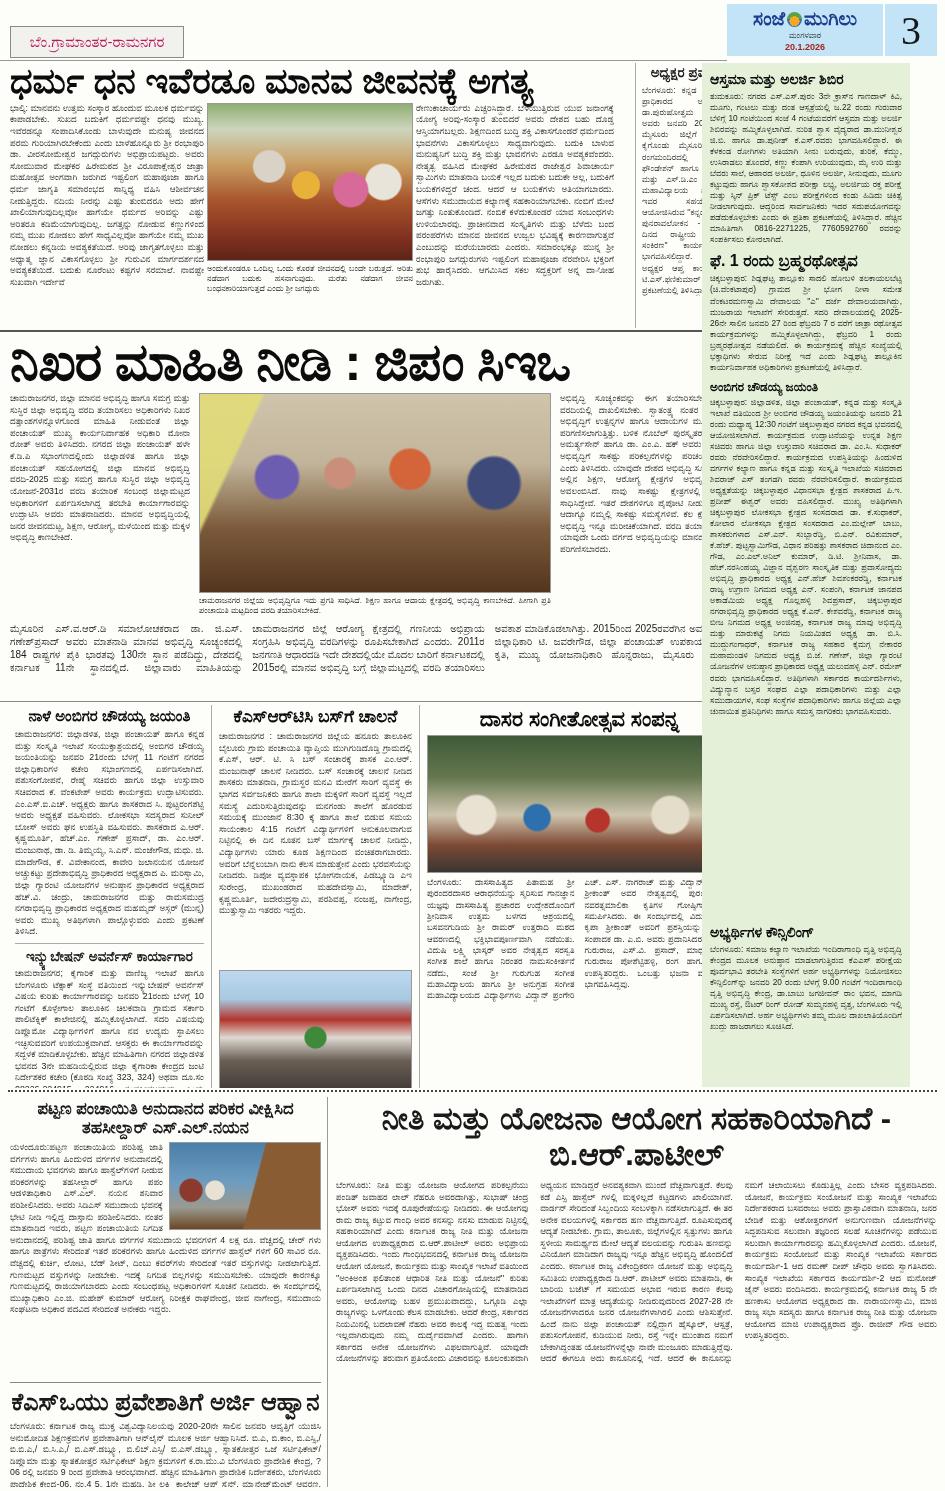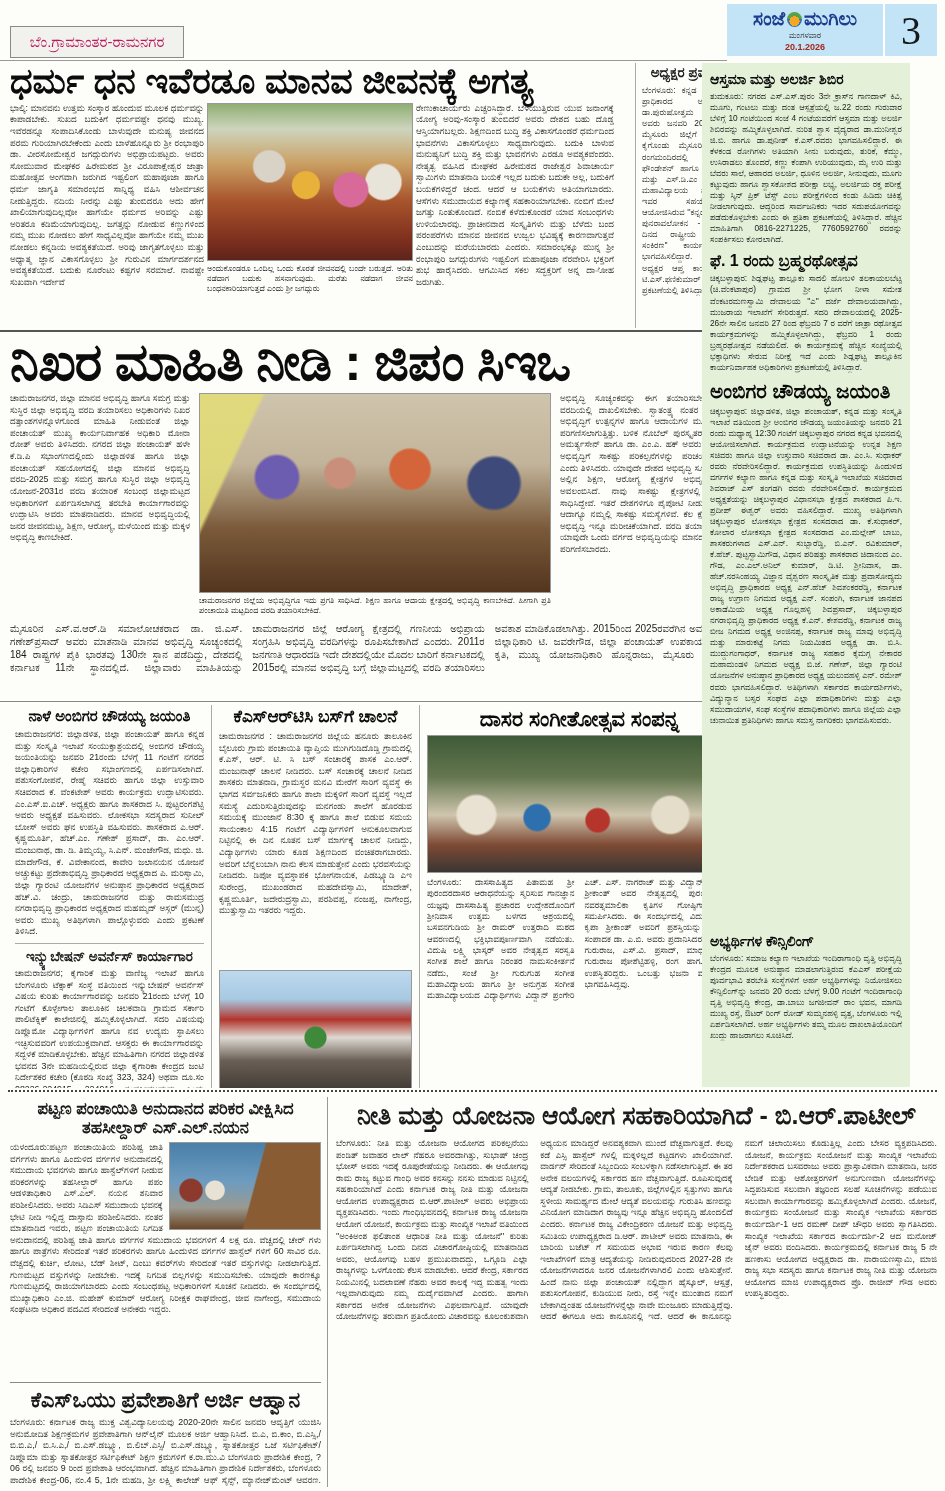--- a/index.html
+++ b/index.html
@@ -84,38 +84,38 @@
       radial-gradient(circle at 56% 62%, #b5342c 0 6%, rgba(0,0,0,0) 7%),
       radial-gradient(circle at 80% 58%, #e4ddc9 0 7%, rgba(0,0,0,0) 8%),
       linear-gradient(180deg,#3f5a38 0%, #64774f 30%, #cfc5ae 58%, #7e4a34 80%, #3a3632 100%);}
   .dasara-body{column-count:2;column-gap:10px;height:190px;overflow:hidden;font-size:8.6px;line-height:1.32;text-align:justify;}
   
   .greencol{position:absolute;left:702px;top:63px;width:208px;height:1024px;background:#e4f0d8;
     padding:6px 8px;box-sizing:border-box;overflow:hidden;}
   .greencol h2{margin:2px 0 3px 0;font-weight:900;color:#0a0a0a;}
   .greencol .a1 h2{font-size:14px;}
   .greencol .a2 h2{font-size:16px;}
-  .greencol .a3 h2{font-size:20px;}
+  .greencol .a3 h2{font-size:12px;}
   .greencol .a4 h2{font-size:14px;}
   .greencol .body-txt{font-size:8.3px;line-height:1.33;margin-bottom:7px;}
   
   .dotted-rule{position:absolute;left:8px;top:1090px;width:929px;border-top:2px dotted #444;}
   .bottom-left{position:absolute;left:10px;top:1097px;width:311px;height:390px;overflow:hidden;}
   .pattana h2{font-size:16.5px;font-weight:900;text-align:center;margin:2px 0 5px 0;line-height:1.15;}
   .ph-pattana{float:right;width:152px;height:88px;margin:0 0 4px 6px;border:1px solid #999;box-sizing:border-box;
     background:
       radial-gradient(circle at 14% 55%, #8c3a2e 0 8%, rgba(0,0,0,0) 9%),
       radial-gradient(circle at 30% 55%, #e8e2d4 0 8%, rgba(0,0,0,0) 9%),
       linear-gradient(105deg, rgba(0,0,0,0) 0 55%, #8a5c34 56% 100%),
       linear-gradient(180deg,#4a7fa8 0%, #6d9cc0 45%, #9a9a90 75%, #6b4626 100%);}
   .kvsou{border-top:1px solid #888;margin-top:5px;padding-top:3px;}
-  .kvsou h2{font-size:21px;font-weight:900;text-align:center;margin:2px 0 5px 0;}
+  .kvsou h2{font-size:24px;font-weight:900;text-align:center;margin:2px 0 5px 0;}
   .bottom-right{position:absolute;left:327px;top:1097px;width:610px;height:390px;border-left:1px solid #999;
     padding-left:8px;box-sizing:border-box;overflow:hidden;}
-  .bottom-right h2{font-size:25px;font-weight:900;text-align:center;margin:4px 0 7px 0;}
+  .bottom-right h2{font-size:31px;font-weight:900;text-align:center;margin:4px 0 7px 0;}
   .neeti-body{column-count:3;column-gap:12px;font-size:8.7px;line-height:1.33;text-align:justify;height:320px;overflow:hidden;}
 </style>
 </head>
 <body>
 
 <div class="page">
 
   <div class="region-badge">
       <span>ಬೆಂ.ಗ್ರಾಮಾಂತರ-ರಾಮನಗರ</span>
     </div>

